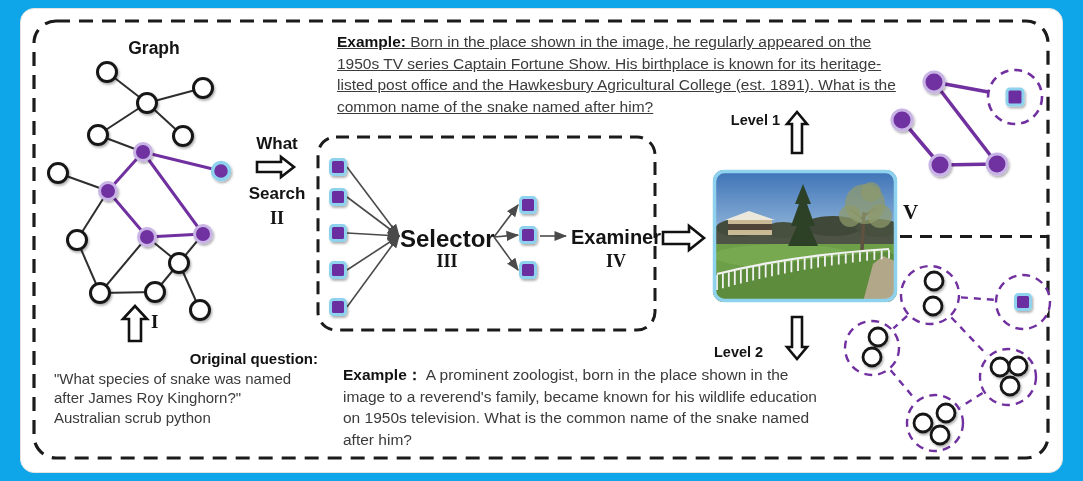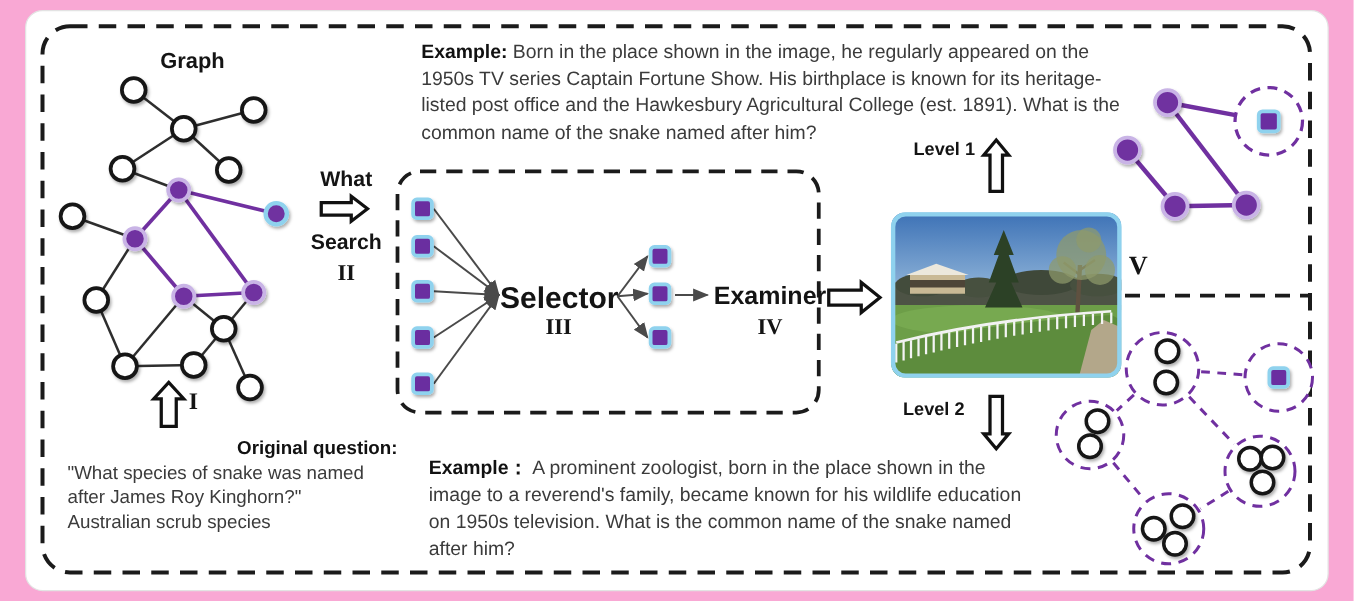--- a/index.html
+++ b/index.html
@@ -1,39 +1,39 @@
 <!DOCTYPE html>
 <html><head>
 <meta charset="utf-8">
 <style>
   html,body{margin:0;padding:0;background:#ffffff;}
   body{font-family:"Liberation Sans", sans-serif; color:#222;}
-  #page{position:relative;width:1083px;height:481px;background:#f9a8d4;overflow:hidden;}
+  #page{position:relative;width:1083px;height:481px;background:#0ea5e9;overflow:hidden;}
   #card{position:absolute;left:20px;top:8px;width:1041px;height:463px;background:#fff;
         border:1.5px solid #e3e3e3;border-radius:14px;}
   #diagram-svg{position:absolute;left:0;top:0;width:1083px;height:481px;}
   .txt{position:absolute;white-space:normal;}
   .b{font-weight:bold;color:#141414;text-align:right;}
   .serif{font-family:"Liberation Serif", serif;font-weight:bold;color:#141414;}
   .para{font-size:15.5px;line-height:21.5px;color:#3b3b3b;text-align:left;}
   .para b{color:#111;}
   .ctr{text-align:center;}
   #graph-title{left:118px;top:38px;width:72px;font-size:17.5px;}
-  #example-top{left:337px;top:31px;width:574px;}
+  #example-top{left:337px;top:31px;width:574px;text-decoration:underline;}
   #img-label{left:240px;top:134px;width:74px;font-size:17px;}
   #search-label{left:240px;top:184px;width:74px;font-size:17px;}
   #numeral-2{left:240px;top:208px;width:74px;font-size:18px;}
   #selector-label{left:400px;top:225px;width:94px;font-size:24px;}
   #numeral-3{left:400px;top:251px;width:94px;font-size:18px;}
   #examiner-label{left:566px;top:226px;width:100px;font-size:20px;}
   #numeral-4{left:566px;top:251px;width:100px;font-size:18px;}
   #numeral-1{left:151px;top:311px;font-size:19px;}
   #numeral-5{left:903px;top:200px;width:36px;font-size:21px;}
   #level1-label{left:714px;top:112px;width:66px;font-size:14.5px;text-align:right;}
-  #level2-label{left:714px;top:320px;width:66px;font-size:14.5px;text-align:center;}
+  #level2-label{left:714px;top:344px;width:66px;font-size:14.5px;text-align:left;}
   #question-block{left:54px;top:349px;width:264px;font-size:15px;line-height:19.5px;color:#3b3b3b;}
   #question-block .b{color:#111;}
   #example-bottom{left:343px;top:364px;width:482px;}
 </style>
 </head>
 <body>
 
 <div id="page">
   <div id="card"></div>
 
@@ -228,20 +228,20 @@
   <div class="txt serif" id="numeral-1">I</div>
   <div class="txt serif" id="numeral-5">V</div>
 
   <div class="txt b" id="level1-label">Level 1</div>
   <div class="txt b" id="level2-label">Level 2</div>
 
   <div class="txt" id="question-block">
     <div class="b">Original question:</div>
     <div>"What species of snake was named</div>
     <div>after James Roy Kinghorn?"</div>
-    <div>Australian scrub species</div>
+    <div>Australian scrub python</div>
   </div>
 
   <div class="txt para" id="example-bottom">
     <b>Example：</b>
     <span>A prominent zoologist, born in the place shown in the image to a reverend's family, became known for his wildlife education on 1950s television. What is the common name of the snake named after him?</span>
   </div>
 </div>
 
 </body></html>

